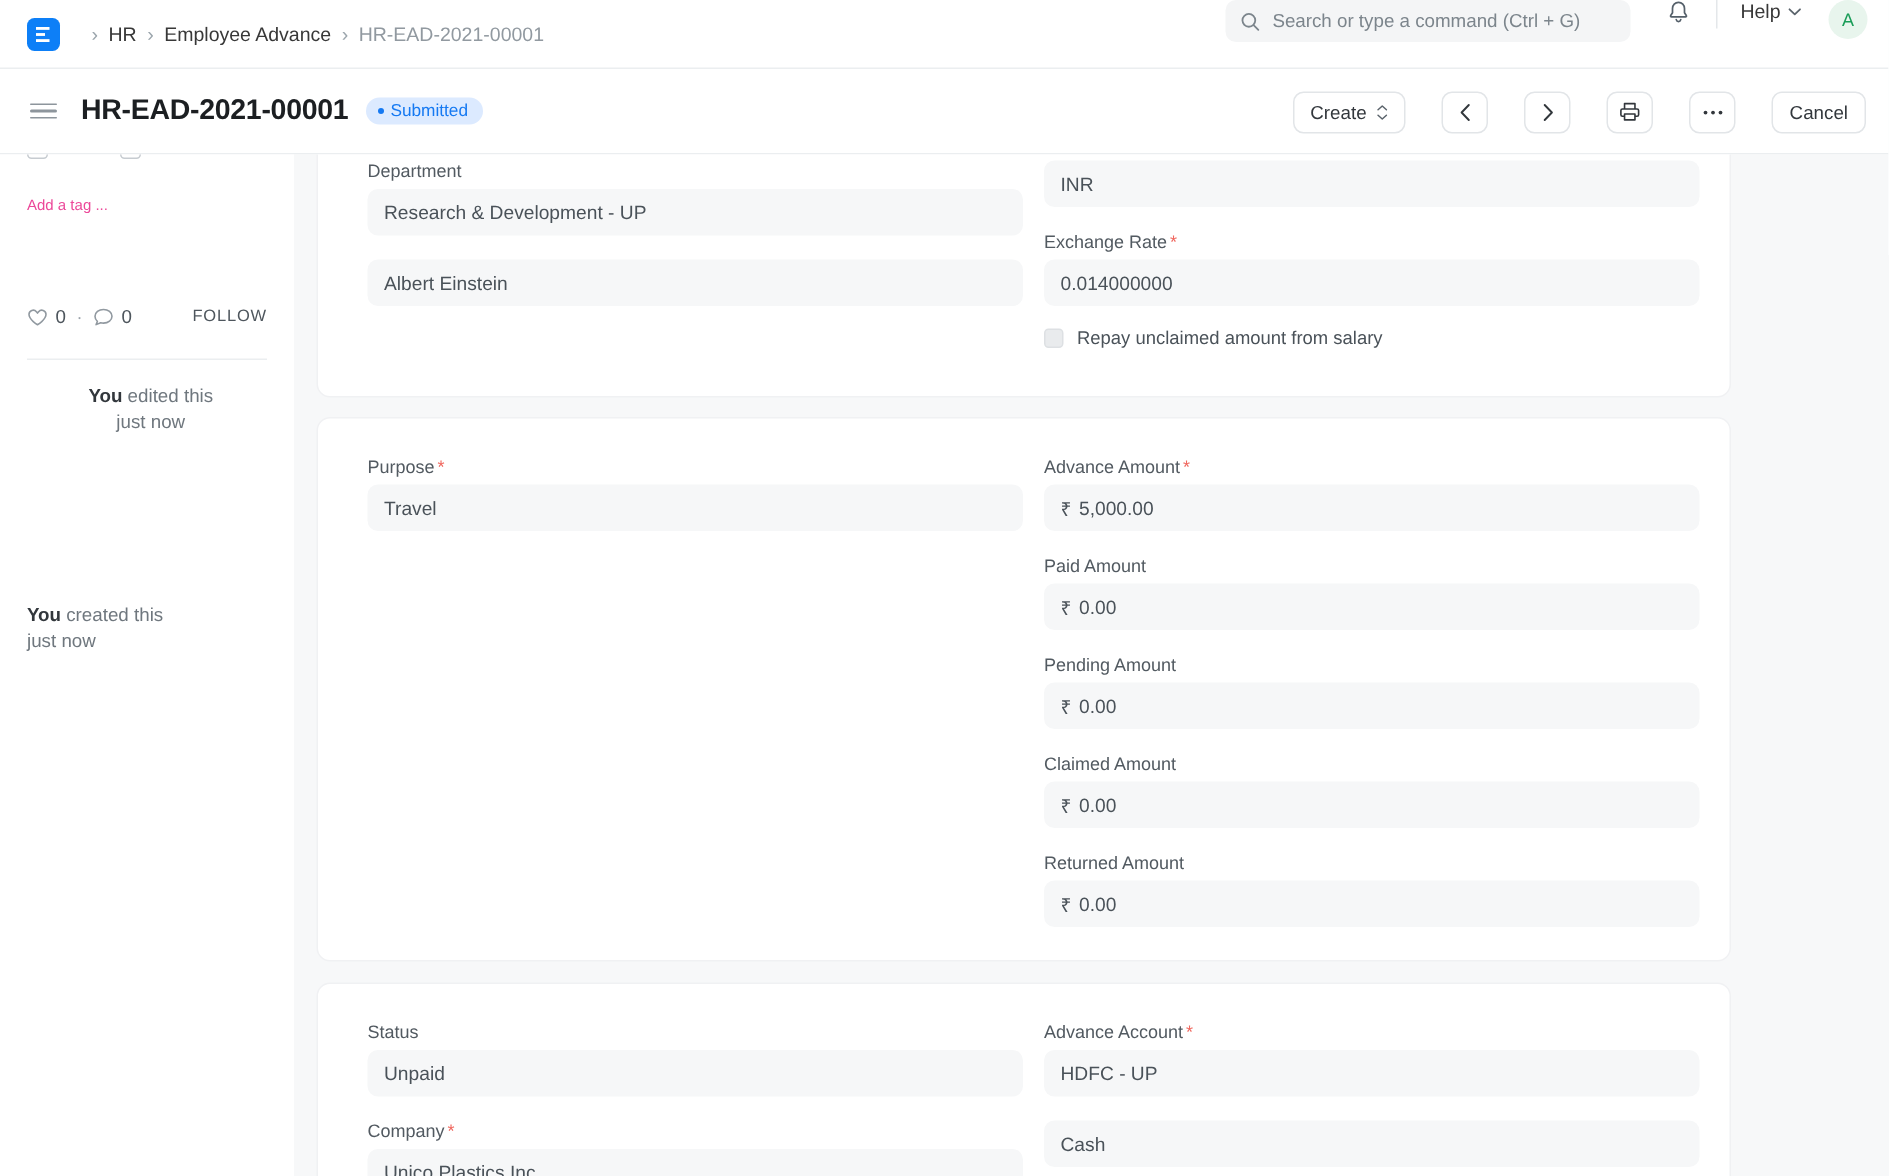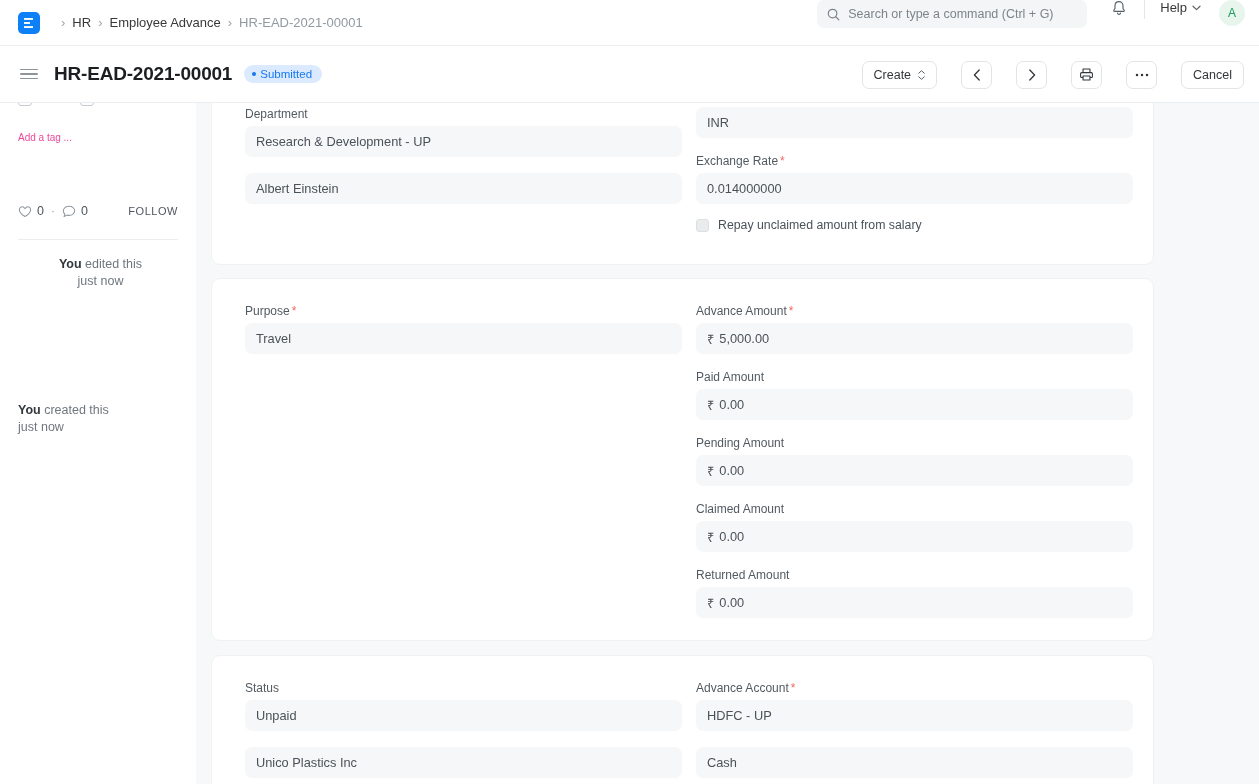--- a/index.html
+++ b/index.html
@@ -406,20 +406,23 @@
       </div>
     </div>
 
     <div class="card c3">
       <div class="col-l" style="top:25px;">
         <div class="fgroup">
           <label class="flabel">Status</label>
           <div class="fval">Unpaid</div>
         </div>
         <div class="fgroup">
+          <label class="flabel">
+            <span>Company</span><span class="req">*</span>
+          </label>
           <div class="fval">Unico Plastics Inc</div>
         </div>
       </div>
       <div class="col-r" style="top:25px;">
         <div class="fgroup">
           <label class="flabel">
             <span>Advance Account</span><span class="req">*</span>
           </label>
           <div class="fval">HDFC - UP</div>
         </div>

